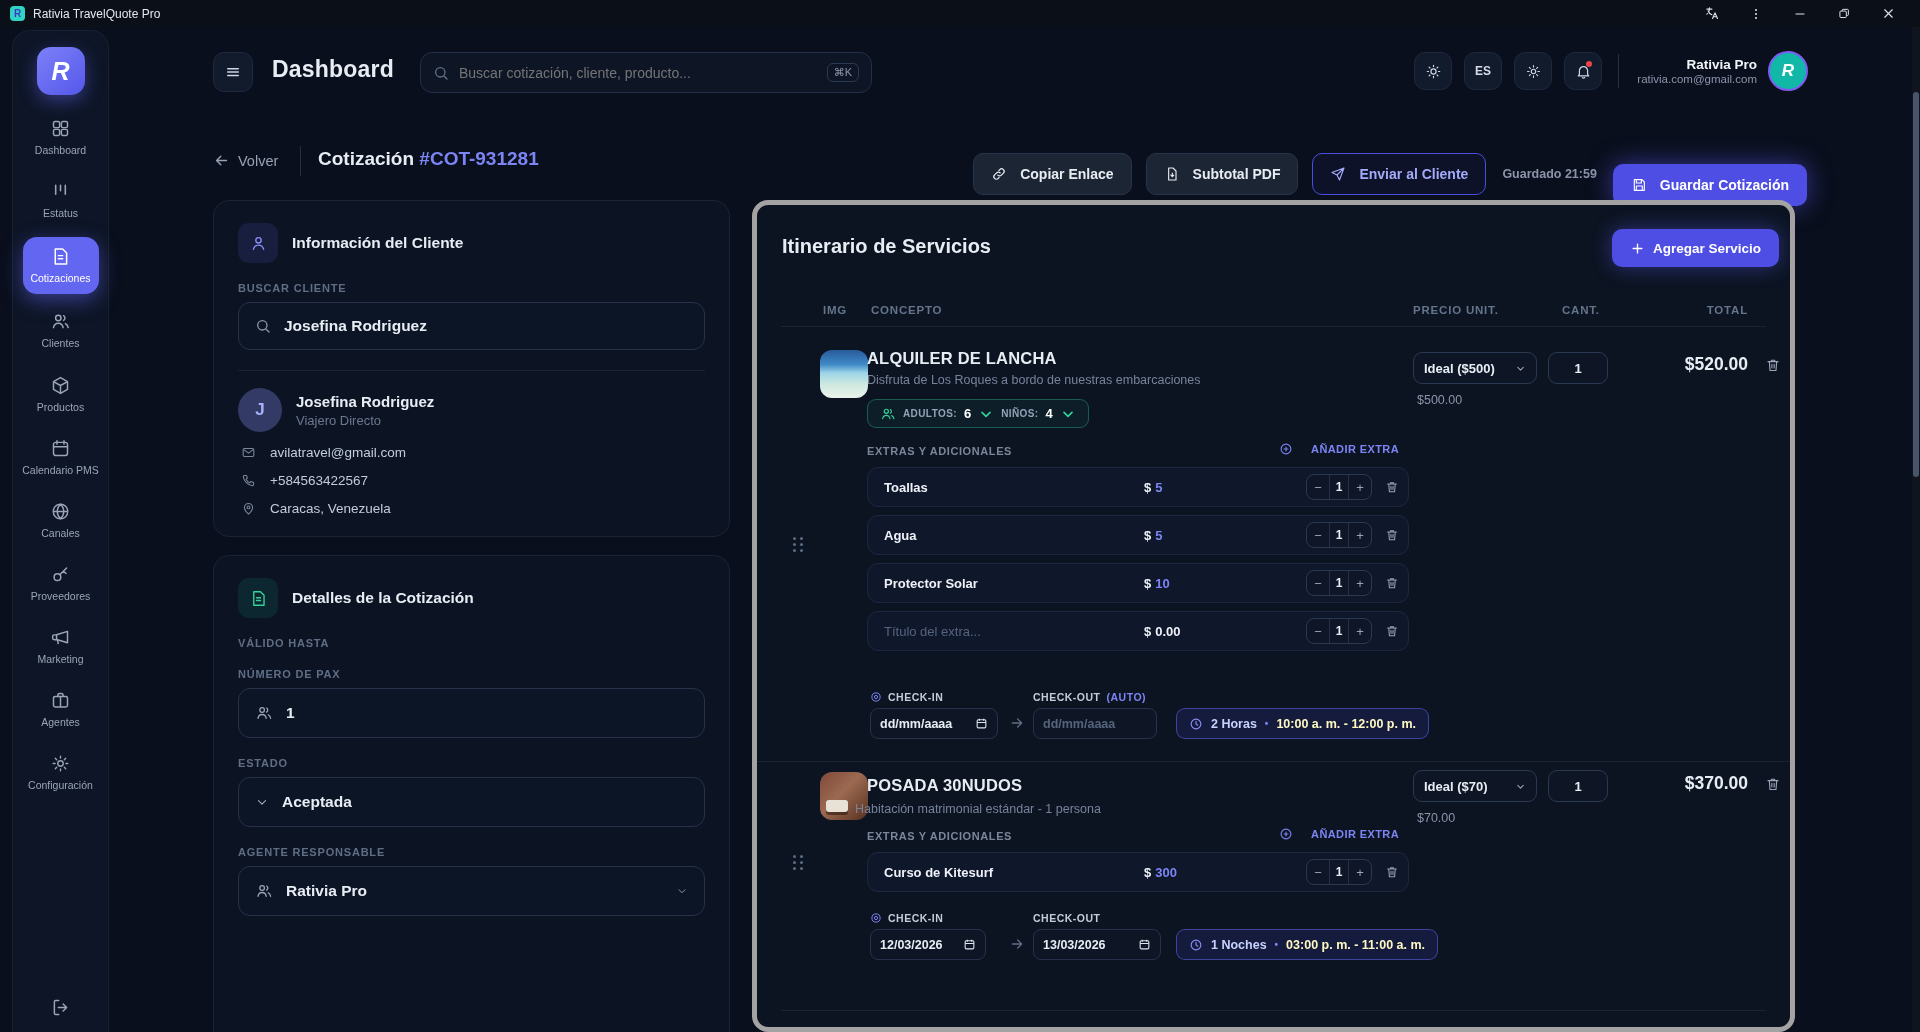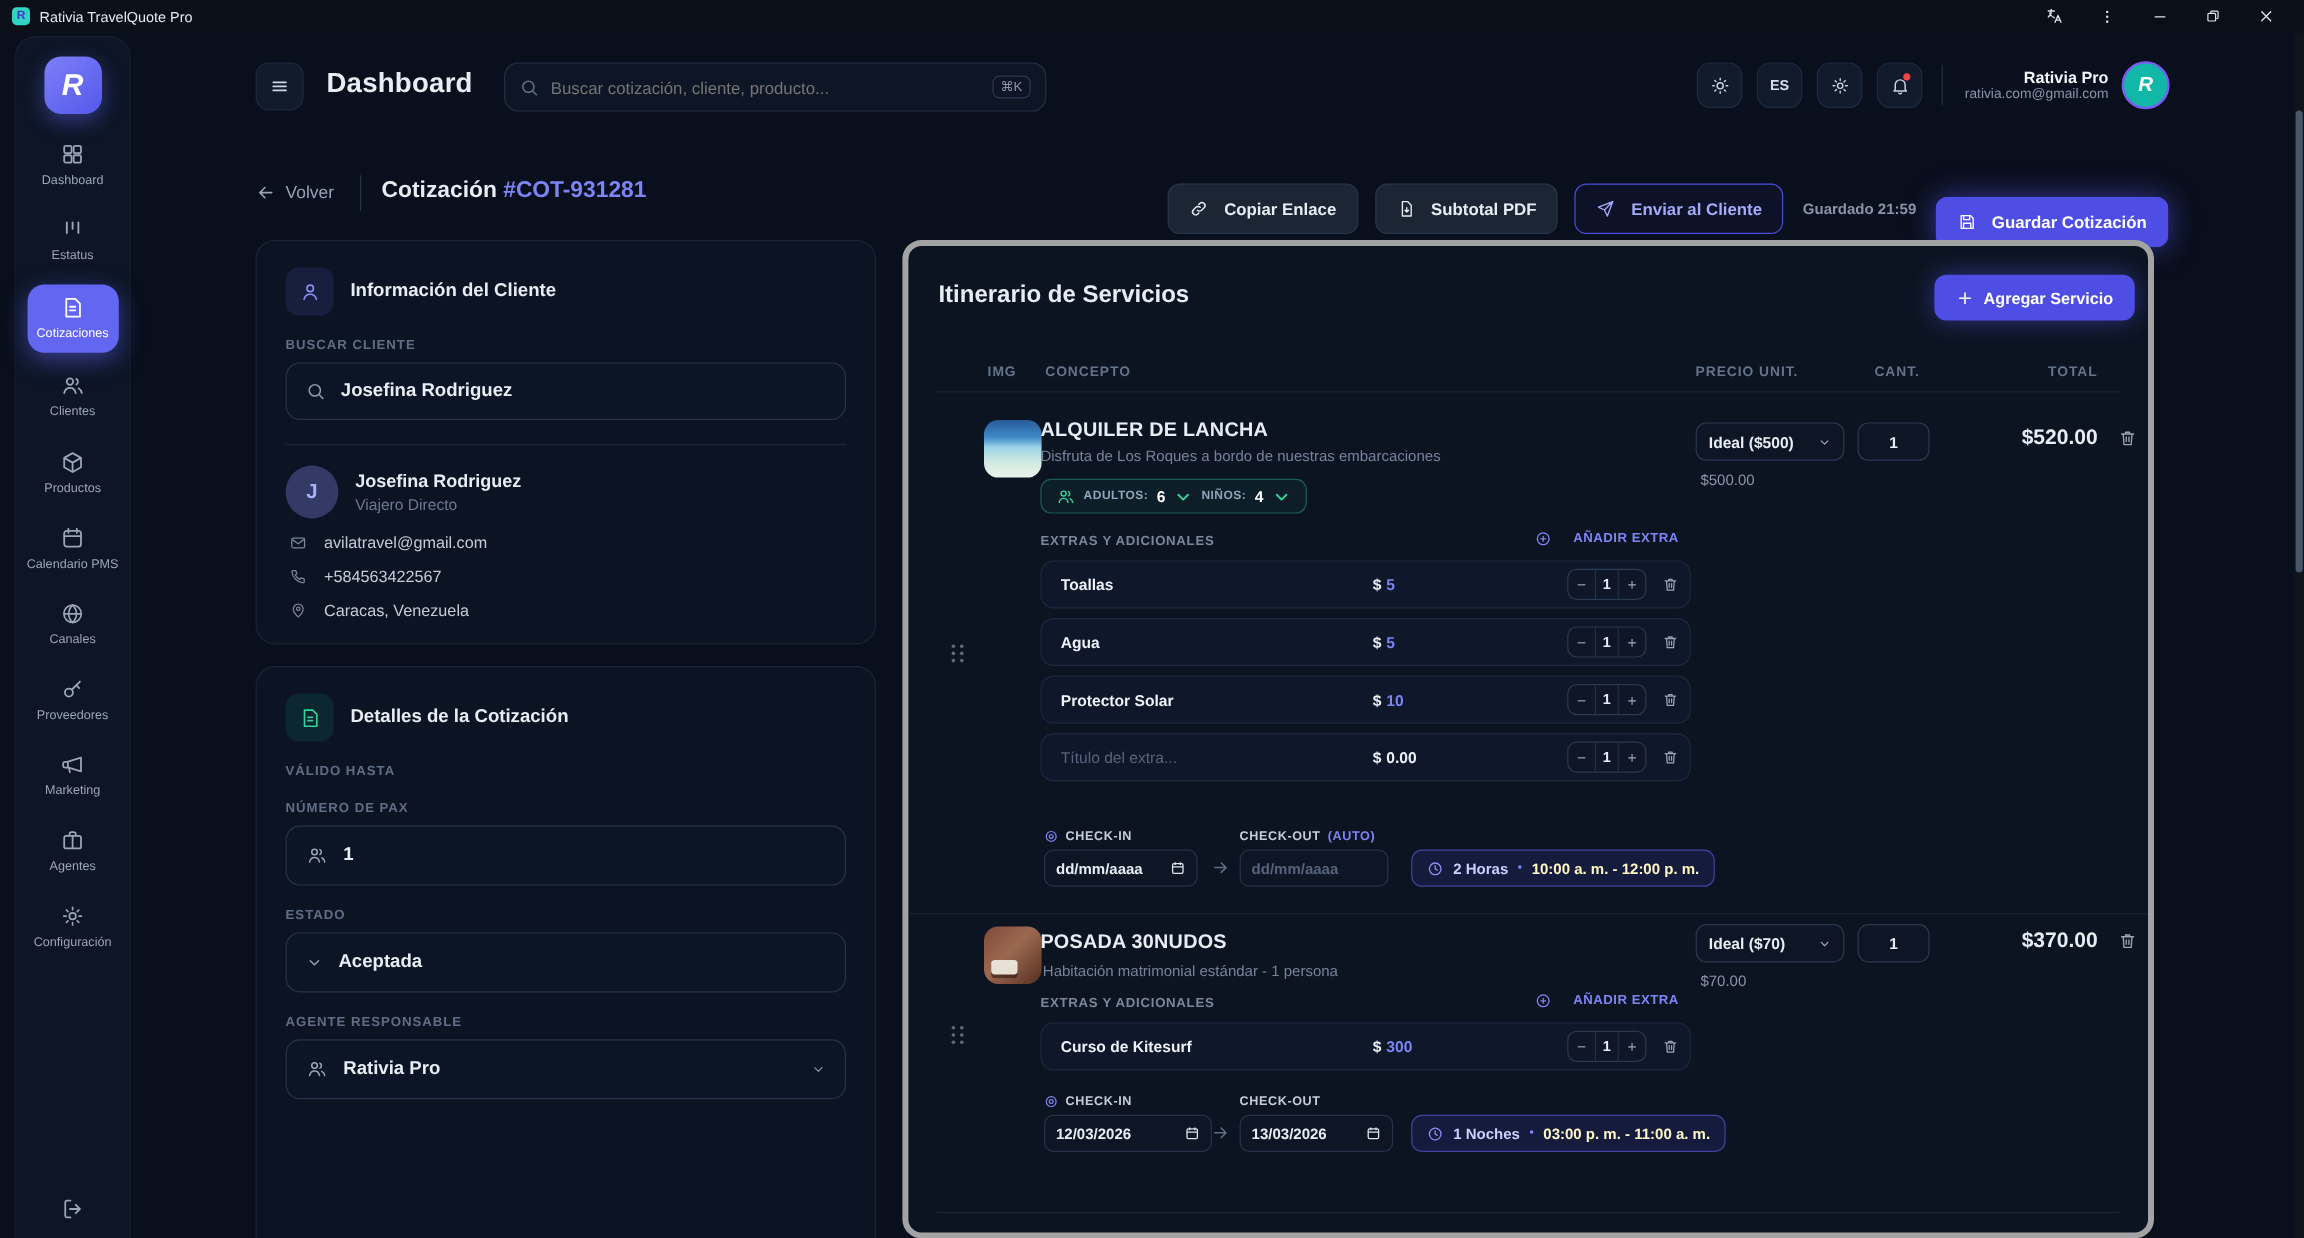--- a/index.html
+++ b/index.html
@@ -605,21 +605,21 @@
         </svg>
       <span>2 Horas</span>
       <span class="dot">•</span>
       <span class="sched">10:00 a. m. - 12:00 p. m.</span>
     </div>
   </div>
 
   <div class="service" style="top:557px; height:248px;">
     <div class="thumb thumb2" style="left:63px; top:10px;"></div>
     <div class="sv-name" style="left:110px; top:14px;">POSADA 30NUDOS</div>
-    <div class="sv-desc" style="left:112px; top:40px;text-align:center;">Habitación matrimonial estándar - 1 persona</div>
+    <div class="sv-desc" style="left:98px; top:40px;text-align:center;">Habitación matrimonial estándar - 1 persona</div>
 
     <div class="sel" style="left:656px; top:8px;">
       <span>Ideal ($70)</span>
       <svg class="chev" viewBox="0 0 24 24" fill="none" stroke="#9aa7bd" stroke-width="2.2" stroke-linecap="round" stroke-linejoin="round">
           <path d="M6 9.5l6 6 6-6"></path>
         </svg>
     </div>
     <div class="unit-price" style="left:660px; top:49px;">$70.00</div>
     <div class="qty-box" style="left:791px; top:8px;">1</div>
     <div class="sv-total" style="left:841px; top:11px;">$370.00</div>
@@ -656,21 +656,21 @@
     <div class="ci-label" style="left:113px; top:150px;">
       <svg viewBox="0 0 24 24" fill="none" stroke="currentColor" stroke-width="2">
           <circle cx="12" cy="12" r="8.2"></circle>
           <circle cx="12" cy="12" r="3.2"></circle>
         </svg>
       <span>CHECK-IN</span>
     </div>
     <div class="ci-label" style="left:276px; top:150px;">
       <span>CHECK-OUT</span>
     </div>
-    <div class="date-inp" style="left:113px; top:167px; width:140px;">
+    <div class="date-inp" style="left:113px; top:167px; width:116px;">
       <span>12/03/2026</span>
       <svg viewBox="0 0 24 24" fill="none" stroke="currentColor" stroke-width="2">
           <rect x="4" y="5" width="16" height="15" rx="2"></rect>
           <path d="M8 3v4M16 3v4M4 10h16"></path>
         </svg>
     </div>
     <div class="arrow-right" style="left:252px; top:174px;">
       <svg viewBox="0 0 24 24" fill="none" stroke="currentColor" stroke-width="1.9" stroke-linecap="round" stroke-linejoin="round">
           <path d="M5 12h14M13 6l6 6-6 6"></path>
         </svg>

